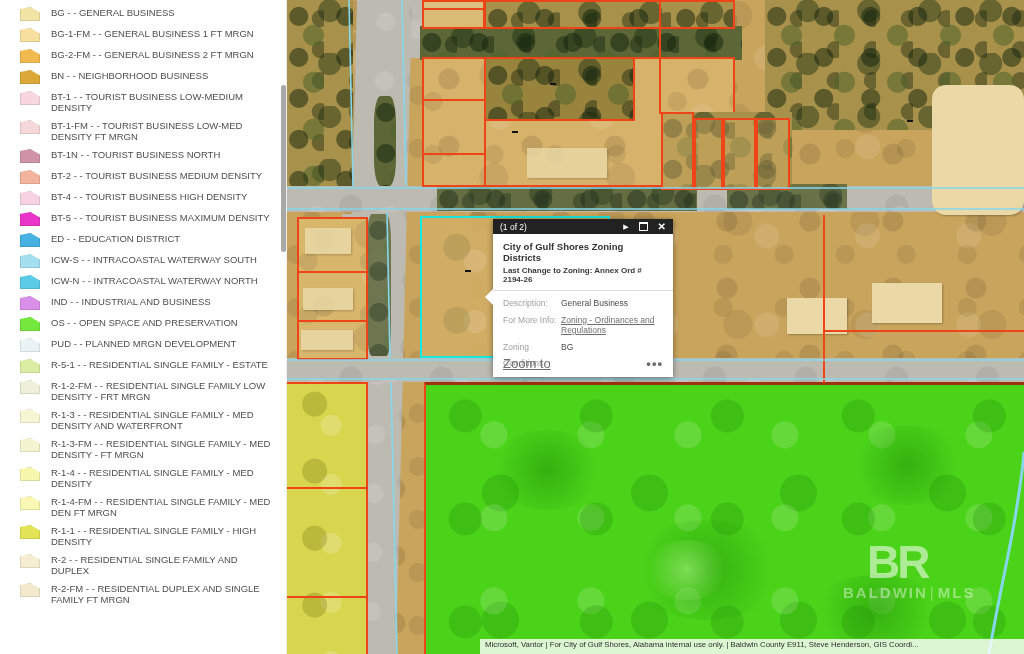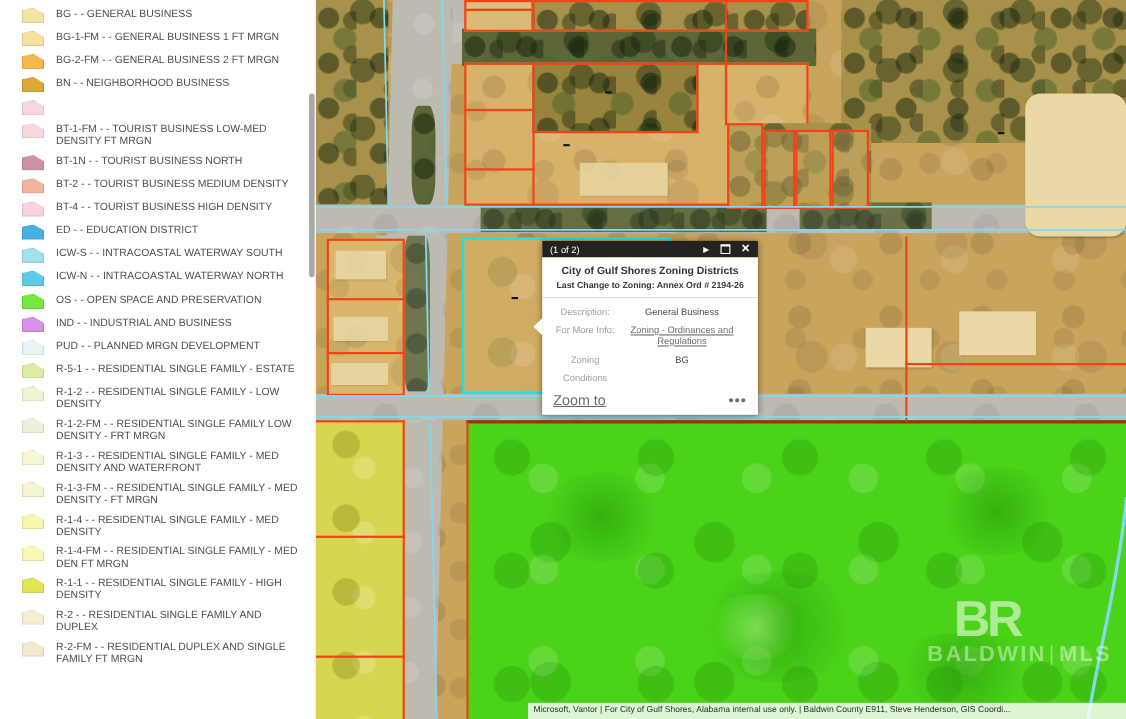--- a/index.html
+++ b/index.html
@@ -69,31 +69,31 @@
     white-space:nowrap;text-shadow:0 0 2px #e9f5f9,0 0 3px #e9f5f9;z-index:6;}
   .vlabel{writing-mode:vertical-rl;letter-spacing:1px;}
   .branyon{writing-mode:vertical-rl;transform:rotate(12deg);color:#2a5d86;font-size:9px;
     letter-spacing:1.5px;}
   #roads-svg{position:absolute;left:0;top:0;z-index:4;}
 
   
   #wm{position:absolute;left:556px;top:542px;z-index:7;color:#fff;}
   .wm-br{font-size:46px;font-weight:800;letter-spacing:-3px;line-height:40px;opacity:.55;
     margin-left:24px;}
-  .wm-text{font-size:20px;font-weight:700;letter-spacing:2px;opacity:.42;margin-top:2px;}
+  .wm-text{font-size:15px;font-weight:700;letter-spacing:2px;opacity:.42;margin-top:2px;}
   .wm-mls{opacity:1;}
   .wm-sep{font-weight:400;padding:0 2px;opacity:.8;}
 
   
   #attr{position:absolute;left:193px;right:0;bottom:0;height:13px;background:rgba(255,255,255,.8);
     font-size:7.8px;color:#2e2e2e;padding:1px 5px;white-space:nowrap;overflow:hidden;z-index:9;}
 
   
-  #popup{position:absolute;left:206px;top:219px;width:196px;height:158px;z-index:12;
-    box-shadow:0 1px 6px rgba(0,0,0,.45);text-align:center;}
+  #popup{position:absolute;left:206px;top:219px;width:180px;height:158px;z-index:12;
+    box-shadow:0 1px 6px rgba(0,0,0,.45);}
   #popup .callout{position:absolute;left:-8px;top:70px;width:0;height:0;
     border-top:8px solid transparent;border-bottom:8px solid transparent;border-right:8px solid #fff;}
   .p-head{height:15px;background:#222;color:#fff;display:flex;align-items:center;
     padding:0 7px;font-size:8.5px;}
   .p-head .spacer{flex:1;}
   .nexticon{font-size:7px;cursor:pointer;}
   .maxicon{width:7px;height:6px;border:1px solid #fff;border-top-width:2px;margin:0 10px;cursor:pointer;}
   .closeicon{font-size:10px;font-weight:bold;line-height:10px;cursor:pointer;}
   .p-body{position:relative;background:#fff;height:143px;box-sizing:border-box;padding:7px 10px;}
   .p-title{font-size:9.5px;font-weight:bold;color:#333;margin-bottom:3px;}
@@ -122,68 +122,69 @@
     <div class="legend-item">
     <div class="swatch" style="background: rgb(242, 185, 78);"></div>
     <div class="legend-label">BG-2-FM - - GENERAL BUSINESS 2 FT MRGN</div>
   </div>
     <div class="legend-item">
     <div class="swatch" style="background: rgb(220, 169, 57);"></div>
     <div class="legend-label">BN - - NEIGHBORHOOD BUSINESS</div>
   </div>
     <div class="legend-item">
     <div class="swatch" style="background: rgb(247, 214, 222);"></div>
+    <div class="legend-label">BT-1 - - TOURIST BUSINESS LOW-MEDIUM DENSITY</div>
   </div>
     <div class="legend-item">
     <div class="swatch" style="background: rgb(245, 216, 218);"></div>
     <div class="legend-label">BT-1-FM - - TOURIST BUSINESS LOW-MED DENSITY FT MRGN</div>
   </div>
     <div class="legend-item">
     <div class="swatch" style="background: rgb(207, 147, 167);"></div>
     <div class="legend-label">BT-1N - - TOURIST BUSINESS NORTH</div>
   </div>
     <div class="legend-item">
     <div class="swatch" style="background: rgb(242, 180, 156);"></div>
     <div class="legend-label">BT-2 - - TOURIST BUSINESS MEDIUM DENSITY</div>
   </div>
     <div class="legend-item">
     <div class="swatch" style="background: rgb(247, 210, 226);"></div>
     <div class="legend-label">BT-4 - - TOURIST BUSINESS HIGH DENSITY</div>
   </div>
     <div class="legend-item">
+    <div class="swatch" style="background: rgb(234, 53, 201);"></div>
+    <div class="legend-label">BT-5 - - TOURIST BUSINESS MAXIMUM DENSITY</div>
+  </div>
+    <div class="legend-item">
     <div class="swatch" style="background: rgb(69, 178, 227);"></div>
     <div class="legend-label">ED - - EDUCATION DISTRICT</div>
   </div>
     <div class="legend-item">
     <div class="swatch" style="background: rgb(162, 224, 240);"></div>
     <div class="legend-label">ICW-S - - INTRACOASTAL WATERWAY SOUTH</div>
   </div>
     <div class="legend-item">
     <div class="swatch" style="background: rgb(91, 203, 232);"></div>
     <div class="legend-label">ICW-N - - INTRACOASTAL WATERWAY NORTH</div>
   </div>
     <div class="legend-item">
+    <div class="swatch" style="background: rgb(218, 143, 232);"></div>
+    <div class="legend-label">IND - - INDUSTRIAL AND BUSINESS</div>
+  </div>
+    <div class="legend-item">
     <div class="swatch" style="background: rgb(116, 232, 61);"></div>
     <div class="legend-label">OS - - OPEN SPACE AND PRESERVATION</div>
   </div>
     <div class="legend-item">
-    <div class="swatch" style="background: rgb(218, 143, 232);"></div>
-    <div class="legend-label">IND - - INDUSTRIAL AND BUSINESS</div>
-  </div>
-    <div class="legend-item">
     <div class="swatch" style="background: rgb(233, 243, 245);"></div>
     <div class="legend-label">PUD - - PLANNED MRGN DEVELOPMENT</div>
   </div>
     <div class="legend-item">
     <div class="swatch" style="background: rgb(218, 237, 162);"></div>
     <div class="legend-label">R-5-1 - - RESIDENTIAL SINGLE FAMILY - ESTATE</div>
-  </div>
-    <div class="legend-item">
-    <div class="swatch" style="background: rgb(241, 241, 211);"></div>
-    <div class="legend-label">R-1-2 - - RESIDENTIAL SINGLE FAMILY - LOW DENSITY</div>
   </div>
     <div class="legend-item">
     <div class="swatch" style="background: rgb(239, 240, 218);"></div>
     <div class="legend-label">R-1-2-FM - - RESIDENTIAL SINGLE FAMILY LOW DENSITY - FRT MRGN</div>
   </div>
     <div class="legend-item">
     <div class="swatch" style="background: rgb(246, 246, 212);"></div>
     <div class="legend-label">R-1-3 - - RESIDENTIAL SINGLE FAMILY - MED DENSITY AND WATERFRONT</div>
   </div>
     <div class="legend-item">

